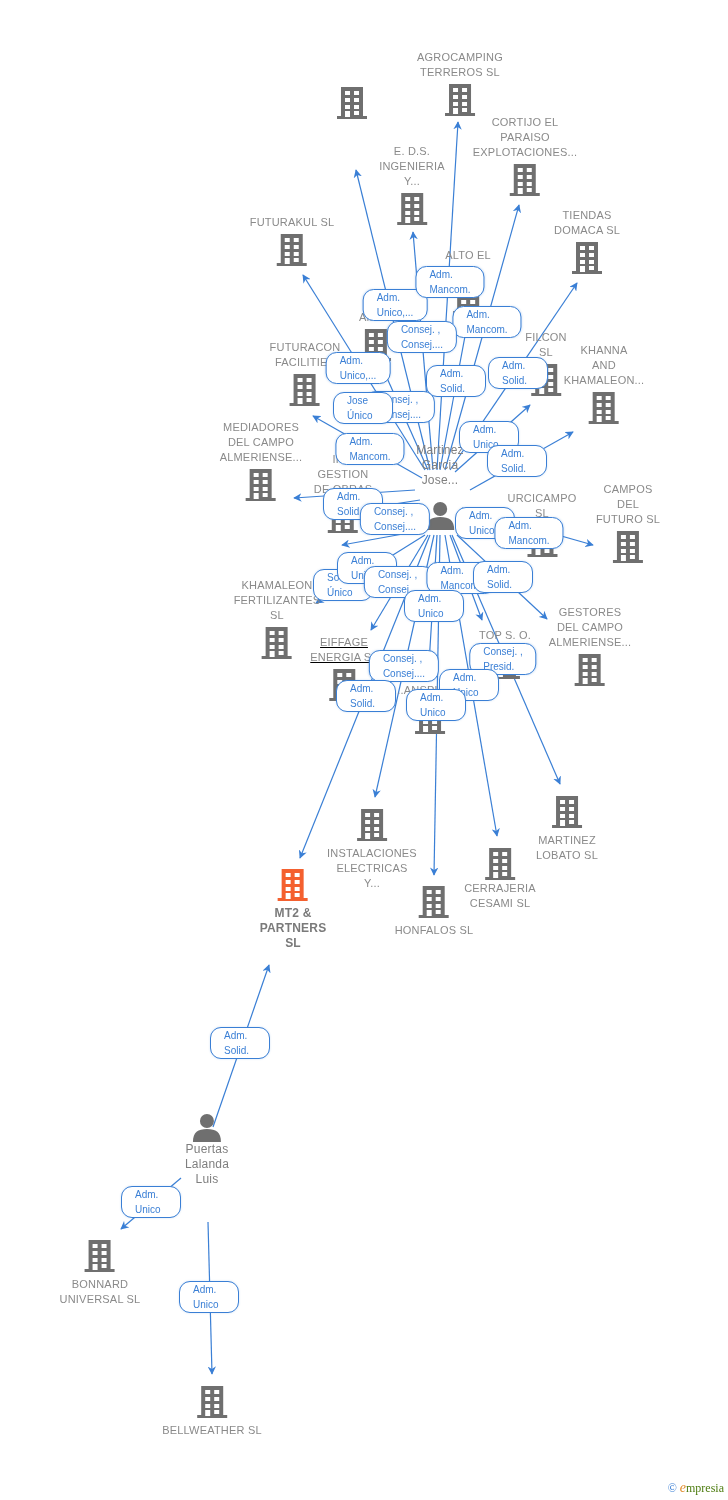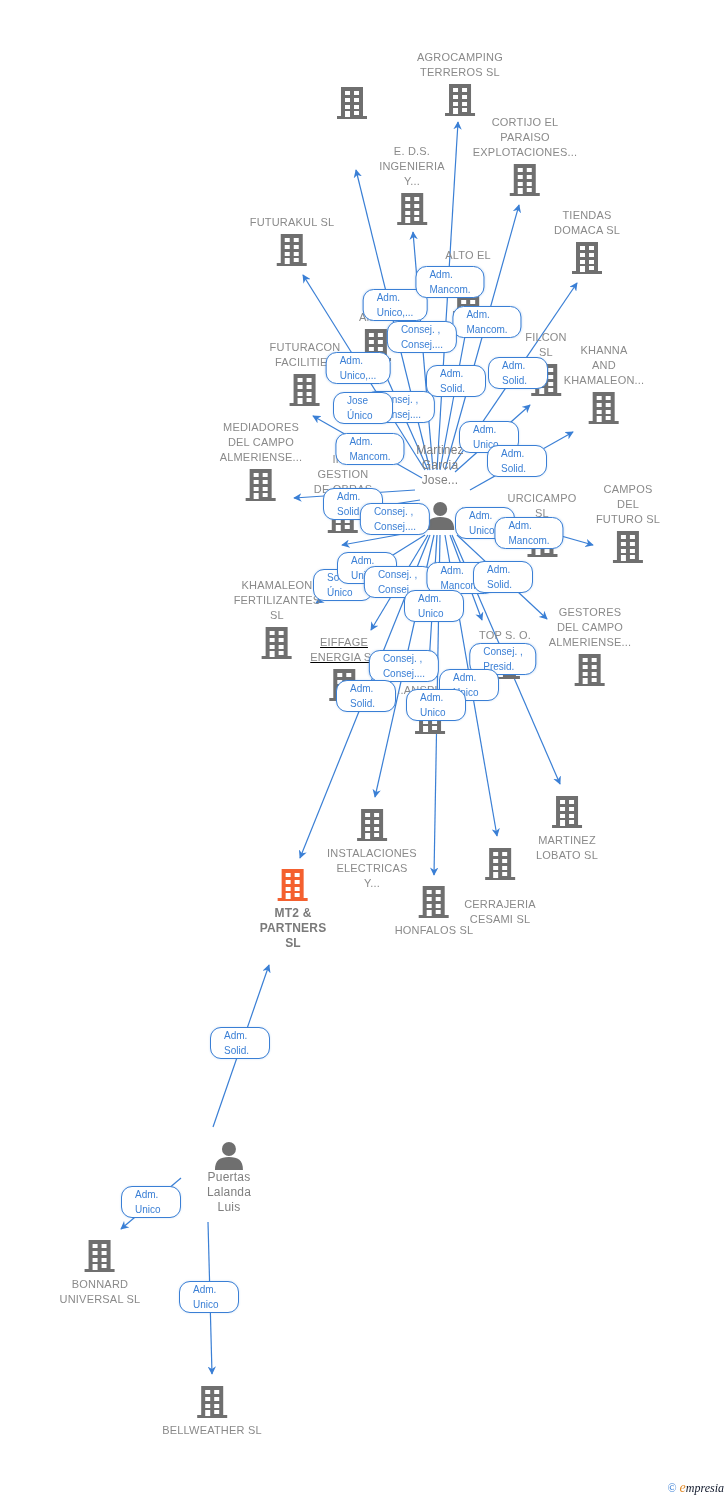--- a/index.html
+++ b/index.html
@@ -13,21 +13,21 @@
   .node.person .label { font-size: 12px; text-transform: none; line-height: 15px; color: #7f7f7f; }
   .node.focus .label { color: #7a7a7a; font-weight: bold; font-size: 12px; }
   .icon { display: block; margin: 0 auto; }
   .badge { position: absolute; background: #fff; border: 1px solid #3a7fd5; border-radius: 11px;
            color: #3a7fd5; font-size: 10px; line-height: 15px; text-align: left;
            padding: 0px 13px; box-shadow: 0 0 2px rgba(58,127,213,0.25); white-space: pre-line;
            transform: translate(-50%, -50%); min-width: 32px; }
   .footer { position: absolute; right: 4px; bottom: 4px; font-size: 12px; color: #3a7fd5;
             font-family: "Liberation Serif", serif; }
   .footer .brand { color: #e08a2a; font-style: italic; font-size: 14px; }
-  .footer .brand-rest { color: #0f172a; font-style: italic; font-size: 12px; }
+  .footer .brand-rest { color: #4d7c0f; font-size: 12px; }
 </style>
 </head>
 <body>
 
 <svg id="graph" xmlns="http://www.w3.org/2000/svg" width="728" height="1500">
   <defs>
     <marker id="arrow" viewBox="0 0 10 10" refX="9" refY="5" markerWidth="7" markerHeight="7" orient="auto-start-reverse">
       <path d="M0,0 L10,5 L0,10 L3,5 z" fill="#3a7fd5"></path>
     </marker>
     <symbol id="building" viewBox="0 0 34 34">
@@ -234,21 +234,21 @@
         <use href="#building"></use>
       </svg>
       <span class="label" style="margin-top: 4px;">INSTALACIONES
 ELECTRICAS
 Y...</span>
     </div>
     <div class="node company" style="left: 500px; top: 847px;">
       <svg width="34" height="34" class="icon" style="color: rgb(111, 111, 111);">
         <use href="#building"></use>
       </svg>
-      <span class="label" style="margin-top: 16px;">CERRAJERIA
+      <span class="label" style="margin-top: 0;">CERRAJERIA
 CESAMI  SL</span>
     </div>
     <div class="node company" style="left: 434px; top: 885px;">
       <svg width="34" height="34" class="icon" style="color: rgb(111, 111, 111);">
         <use href="#building"></use>
       </svg>
       <span class="label" style="margin-top: 4px;">HONFALOS  SL</span>
     </div>
     <div class="node company focus" style="left: 293px; top: 868px;">
       <svg width="34" height="34" class="icon" style="color: rgb(244, 96, 47);">
@@ -272,21 +272,21 @@
       <span class="label" style="margin-top: 4px;">BELLWEATHER SL</span>
     </div>
     <div class="node person" style="left: 440px; top: 443px;">
       <span class="label">Martinez
 Garcia
 Jose...</span>
       <svg width="30" height="30" class="icon" style="color: rgb(111, 111, 111); margin-top: 12px;">
         <use href="#person"></use>
       </svg>
     </div>
-    <div class="node person" style="left: 207px; top: 1140px; margin-left: 22px;">
+    <div class="node person" style="left: 207px; top: 1112px;">
       <svg width="30" height="30" class="icon" style="color: rgb(111, 111, 111);">
         <use href="#person"></use>
       </svg>
       <span class="label">Puertas
 Lalanda
 Luis</span>
     </div>
   </div>
 <div id="badges-layer">
     <div class="badge" style="left: 395px; top: 305px;">Adm.

